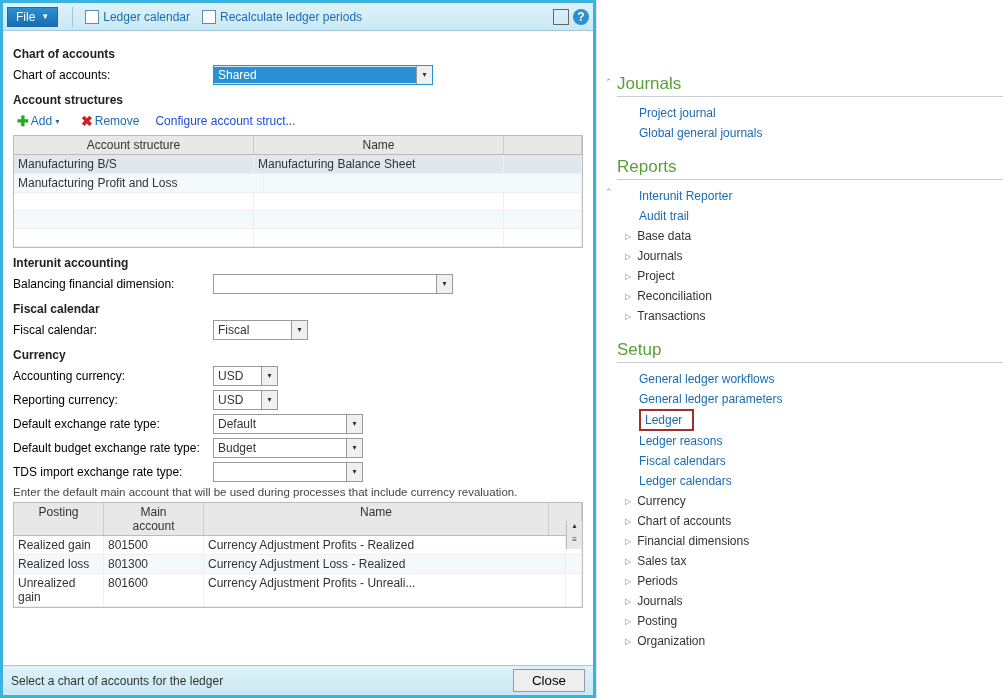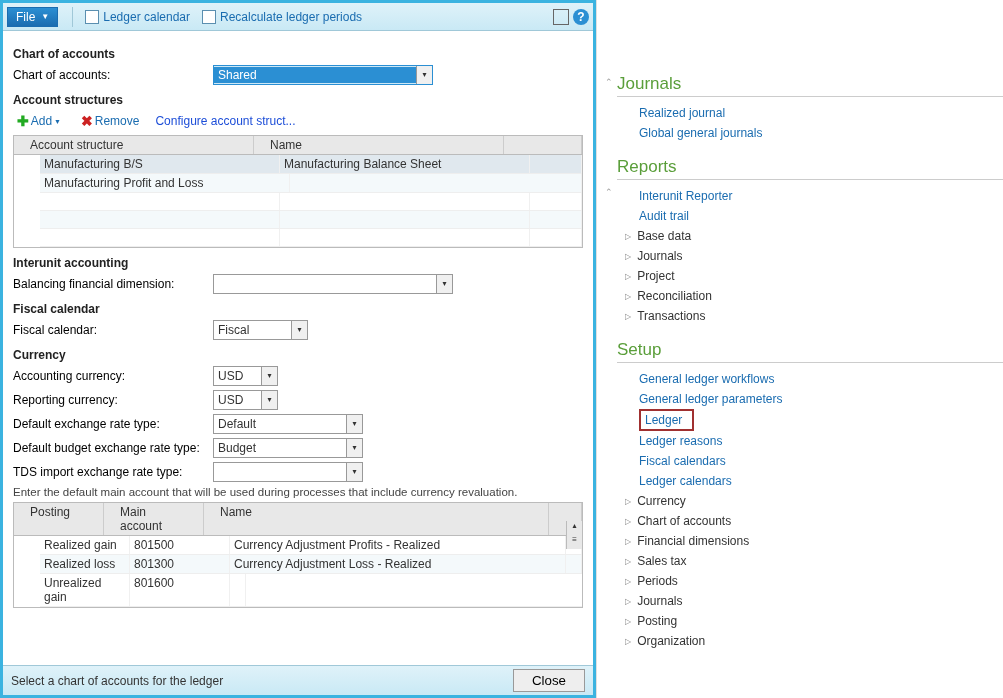--- a/index.html
+++ b/index.html
@@ -32,22 +32,22 @@
 
 .small-toolbar { display: flex; align-items: center; margin: 4px 0; }
 .add-btn, .remove-btn { color: #1a6cb0; cursor: pointer; padding: 2px 4px; margin-right: 12px; display: flex; align-items: center; }
 .plus { color: #2a2; font-weight: bold; font-size: 14px; margin-right: 2px; }
 .x { color: #c22; font-weight: bold; font-size: 14px; margin-right: 2px; }
 .tri-sm { font-size: 7px; margin-left: 2px; }
 .config-link { color: #1d4ed8; cursor: pointer; }
 
 .grid { border: 1px solid #bbb; }
 .grid-header { display: flex; background: #e8e8e8; border-bottom: 1px solid #bbb; }
-.grid-header .gh { padding: 2px 16px; border-right: 1px solid #ccc; }
-.grid-row { display: flex; border-bottom: 1px solid #eee; margin-left: 26px; }
+.grid-header .gh { padding: 2px 16px; border-right: 1px solid #ccc; text-align: center; }
+.grid-row { display: flex; border-bottom: 1px solid #eee; }
 .grid-row:nth-child(odd) { background: #f4f9fb; }
 .grid-row.sel { background: #e0e8ee; }
 .grid-row .gc { padding: 2px 4px; border-right: 1px solid #f0f0f0; }
 
 .note { font-size: 11.5px; color: #444; margin: 4px 0; }
 
 .posting-grid { border: 1px solid #bbb; position: relative; }
 .posting-grid .scroll-btn { position: absolute; right: 0; width: 16px; height: 14px; background: #e8e8e8; border-left: 1px solid #bbb; text-align: center; font-size: 8px; cursor: pointer; }
 
 .status-bar { background: linear-gradient(to bottom, #dff2f9, #c9e9f5); border-top: 1px solid #a0c8d8; height: 30px; display: flex; align-items: center; padding: 0 8px; font-size: 12px; }
@@ -218,37 +218,38 @@
         </div>
         <div class="grid-row">
           <div class="gc" style="width:90px">Realized loss</div>
           <div class="gc" style="width:100px">801300</div>
           <div class="gc" style="flex:1">Currency Adjustment Loss - Realized</div>
           <div class="gc" style="width:16px"></div>
         </div>
         <div class="grid-row">
           <div class="gc" style="width:90px">Unrealized gain</div>
           <div class="gc" style="width:100px">801600</div>
+          <div class="gc" style="flex:1">Currency Adjustment Profits - Unreali...</div>
           <div class="gc" style="width:16px"></div>
         </div>
       </div>
     </div>
 
     <div class="status-bar">
       <span>Select a chart of accounts for the ledger</span>
       <button class="close-btn">Close</button>
     </div>
   </div>
 
   <div class="right-panel">
     <div class="nav-section" style="margin-top:64px">
       <div class="nav-collapse">⌃</div>
       <div class="nav-title">Journals</div>
       <div class="nav-links">
-        <div class="nav-link">Realized journal</div>
+        <div class="nav-link">Project journal</div>
         <div class="nav-link">Global general journals</div>
       </div>
     </div>
 
     <div class="nav-section">
       <div class="nav-collapse" style="top:30px">⌃</div>
       <div class="nav-title">Reports</div>
       <div class="nav-links">
         <div class="nav-link">Interunit Reporter</div>
         <div class="nav-link">Audit trail</div>

